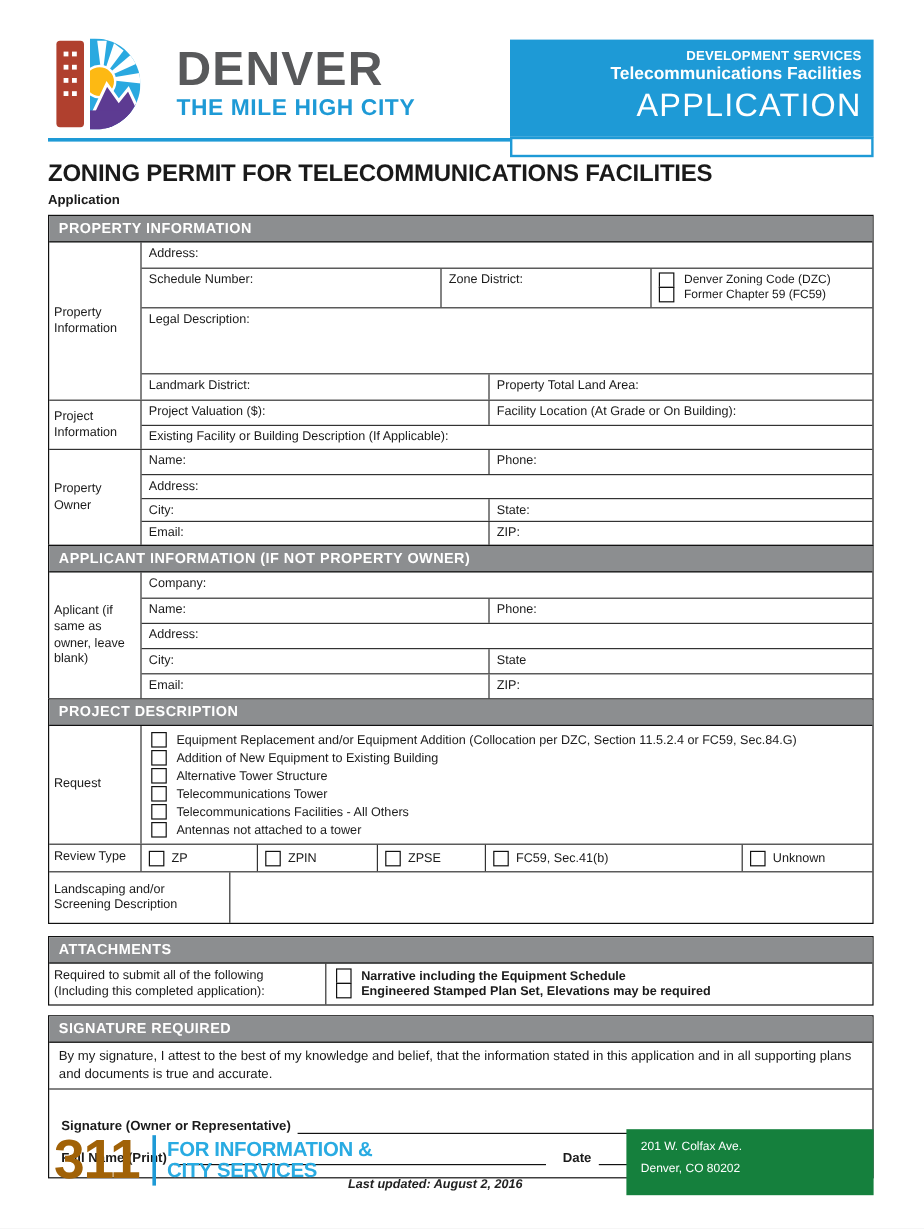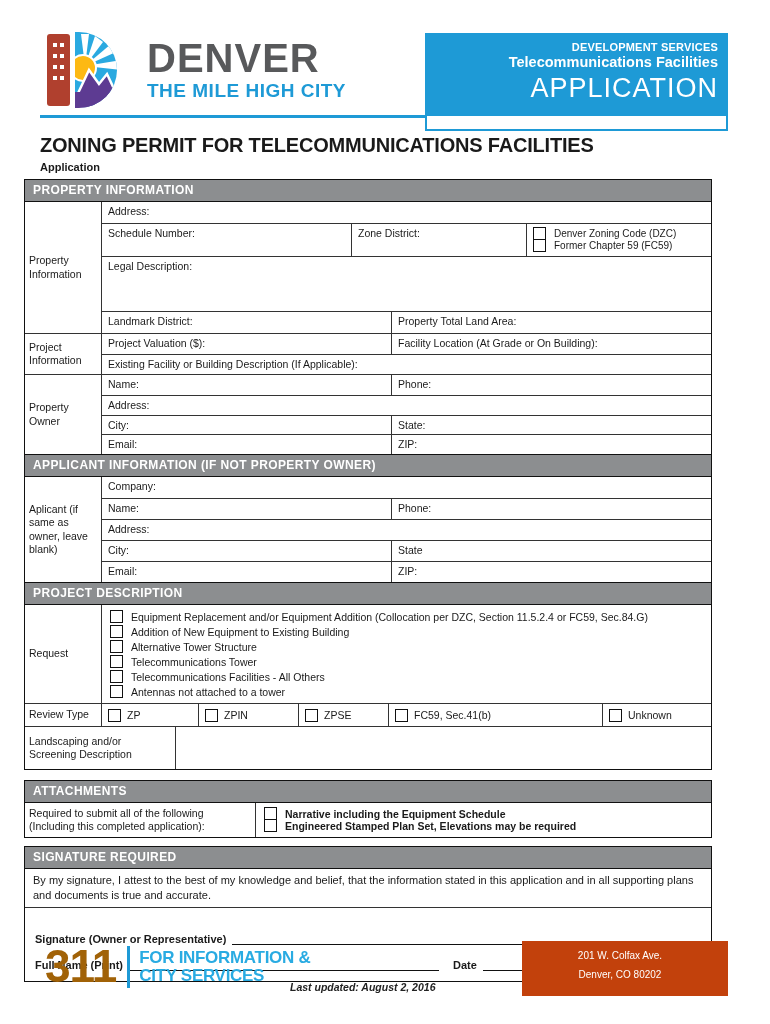--- a/index.html
+++ b/index.html
@@ -20,21 +20,21 @@
   .badge-l1 { font-size:11px; font-weight:bold; letter-spacing:0.2px; }
   .badge-l2 { font-size:14.5px; font-weight:bold; margin-top:1px; }
   .badge-l3 { font-size:27px; font-weight:400; letter-spacing:1px; margin-top:3px; }
   .blue-rule { position:absolute; left:40px; top:115px; width:386px; height:3px; background:#1e9ad6; }
   .badge-strip { position:absolute; left:425px; top:114px; width:303px; height:17px;
                  background:#fff; border:2px solid #1e9ad6; }
   .doc-title { position:absolute; left:40px; top:134px; font-size:20px; font-weight:bold;
                letter-spacing:-0.2px; }
   .doc-sub { position:absolute; left:40px; top:161px; font-size:11px; font-weight:bold; }
   
-  .form { position:absolute; left:24px; top:180px; width:688px; }
+  .form { position:absolute; left:40px; top:180px; width:688px; }
   .section { border:1px solid #111; margin-top:-1px; background:#fff; }
   .section.gap10 { margin-top:10px; }
   .section.gap8 { margin-top:8px; }
   .sec-bar { background:#8c8e90; border-bottom:1px solid #111; color:#fff; font-weight:bold;
              font-size:12px; padding:3px 8px 4px 8px; letter-spacing:0.4px; }
   .group { display:flex; border-bottom:1px solid #333; }
   .group:last-child { border-bottom:none; }
   .glabel { flex:0 0 77px; border-right:1px solid #333; padding:3px 4px; font-size:10.5px;
             display:flex; align-items:center; line-height:1.25; }
   .glabel.wide { flex:0 0 151px; }
@@ -67,22 +67,22 @@
   .ul-name { width:310px; margin-left:6px; }
   .ul-date { width:118px; margin-left:6px; }
   .datelbl { margin-left:14px; }
   
   .footer311 { position:absolute; left:45px; top:946px; display:flex; align-items:center; }
   .f311 { font-size:46px; font-weight:bold; color:#a16207; line-height:0.9; letter-spacing:-1px; }
   .fdiv { width:3px; height:42px; background:#1e9ad6; margin:0 9px 0 11px; }
   .ftag { color:#29abe2; font-weight:bold; font-size:17px; line-height:1.08; letter-spacing:-0.3px; }
   .updated { position:absolute; left:290px; top:963px; font-size:10.5px; font-style:italic;
              font-weight:bold; color:#222;margin-top:18px; }
-  .addrbox { position:absolute; left:522px; top:941px; width:206px; height:55px; background:#c2410c;
-             color:#fff; text-align:center; padding:9px 10px 0 0; font-size:10px; }
+  .addrbox { position:absolute; left:522px; top:941px; width:206px; height:55px; background:#15803d;
+             color:#fff; text-align:left; padding:9px 10px 0 12px; font-size:10px; }
   .addrbox .a1 { margin-bottom:8px; }
 </style>
 </head>
 <body>
 
 <div class="page">
 
   <div class="logo-wrap">
     <svg class="logo-mark" viewBox="0 0 88 80">
       <defs>

